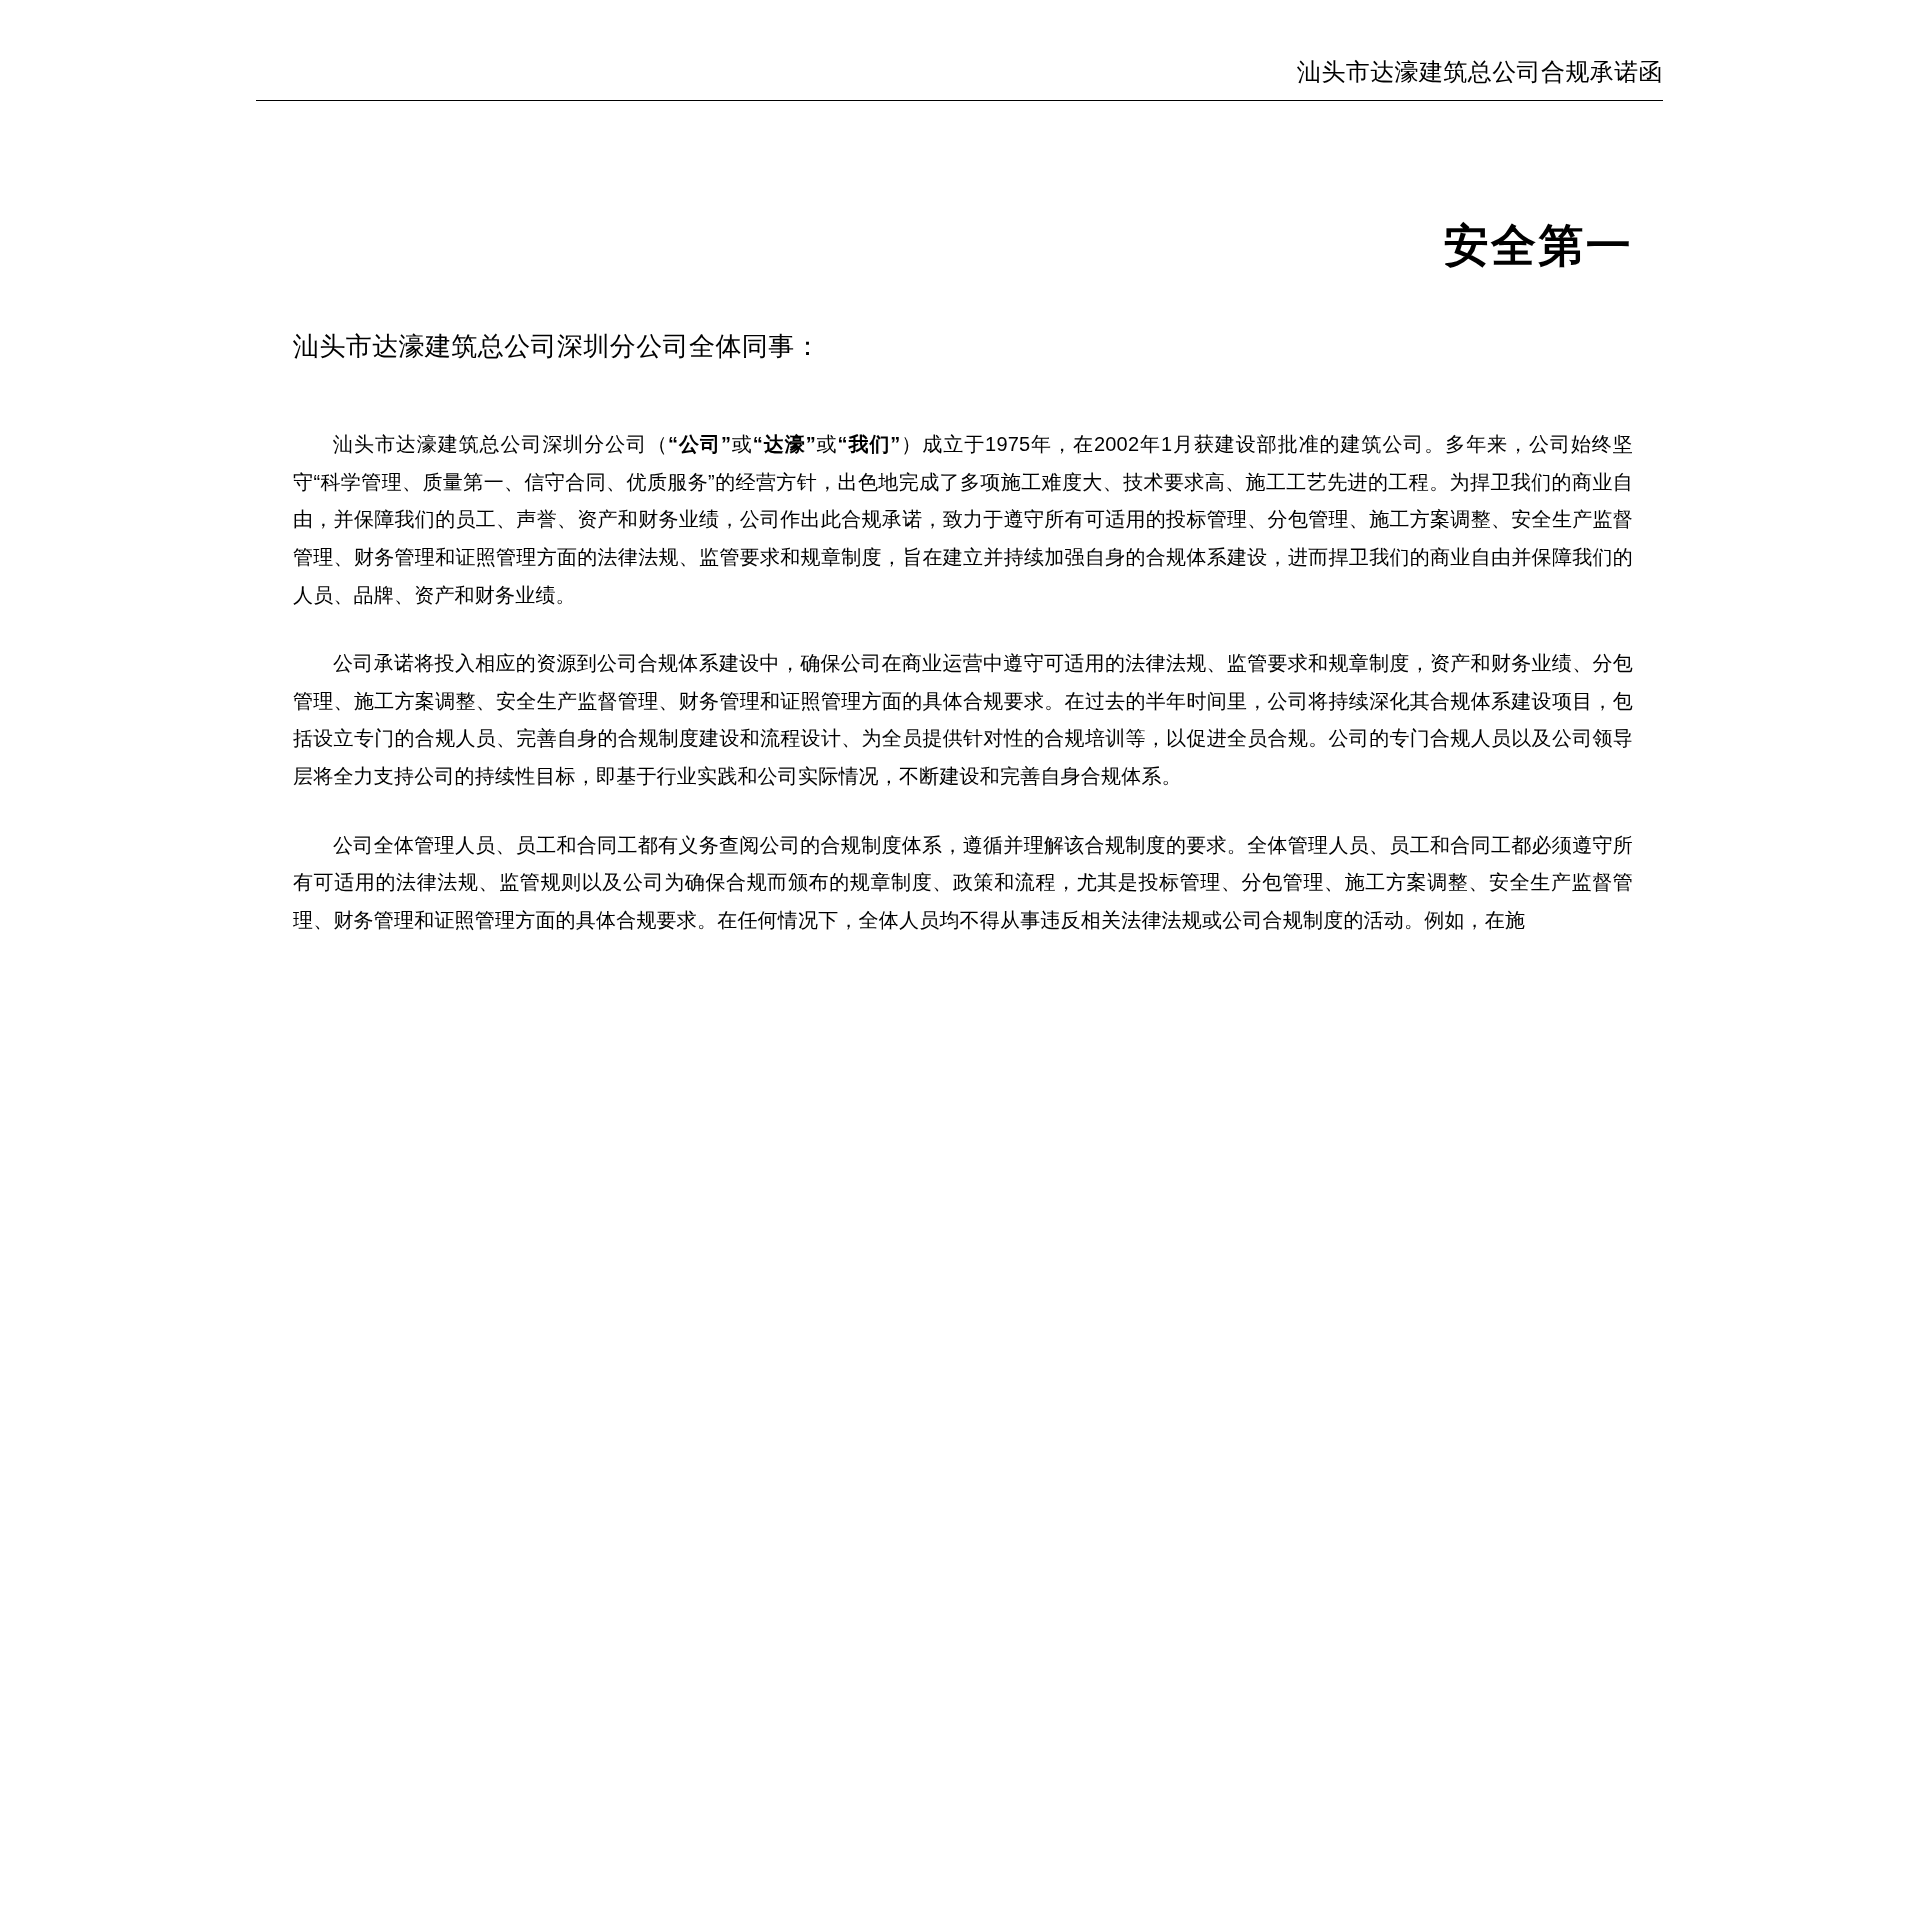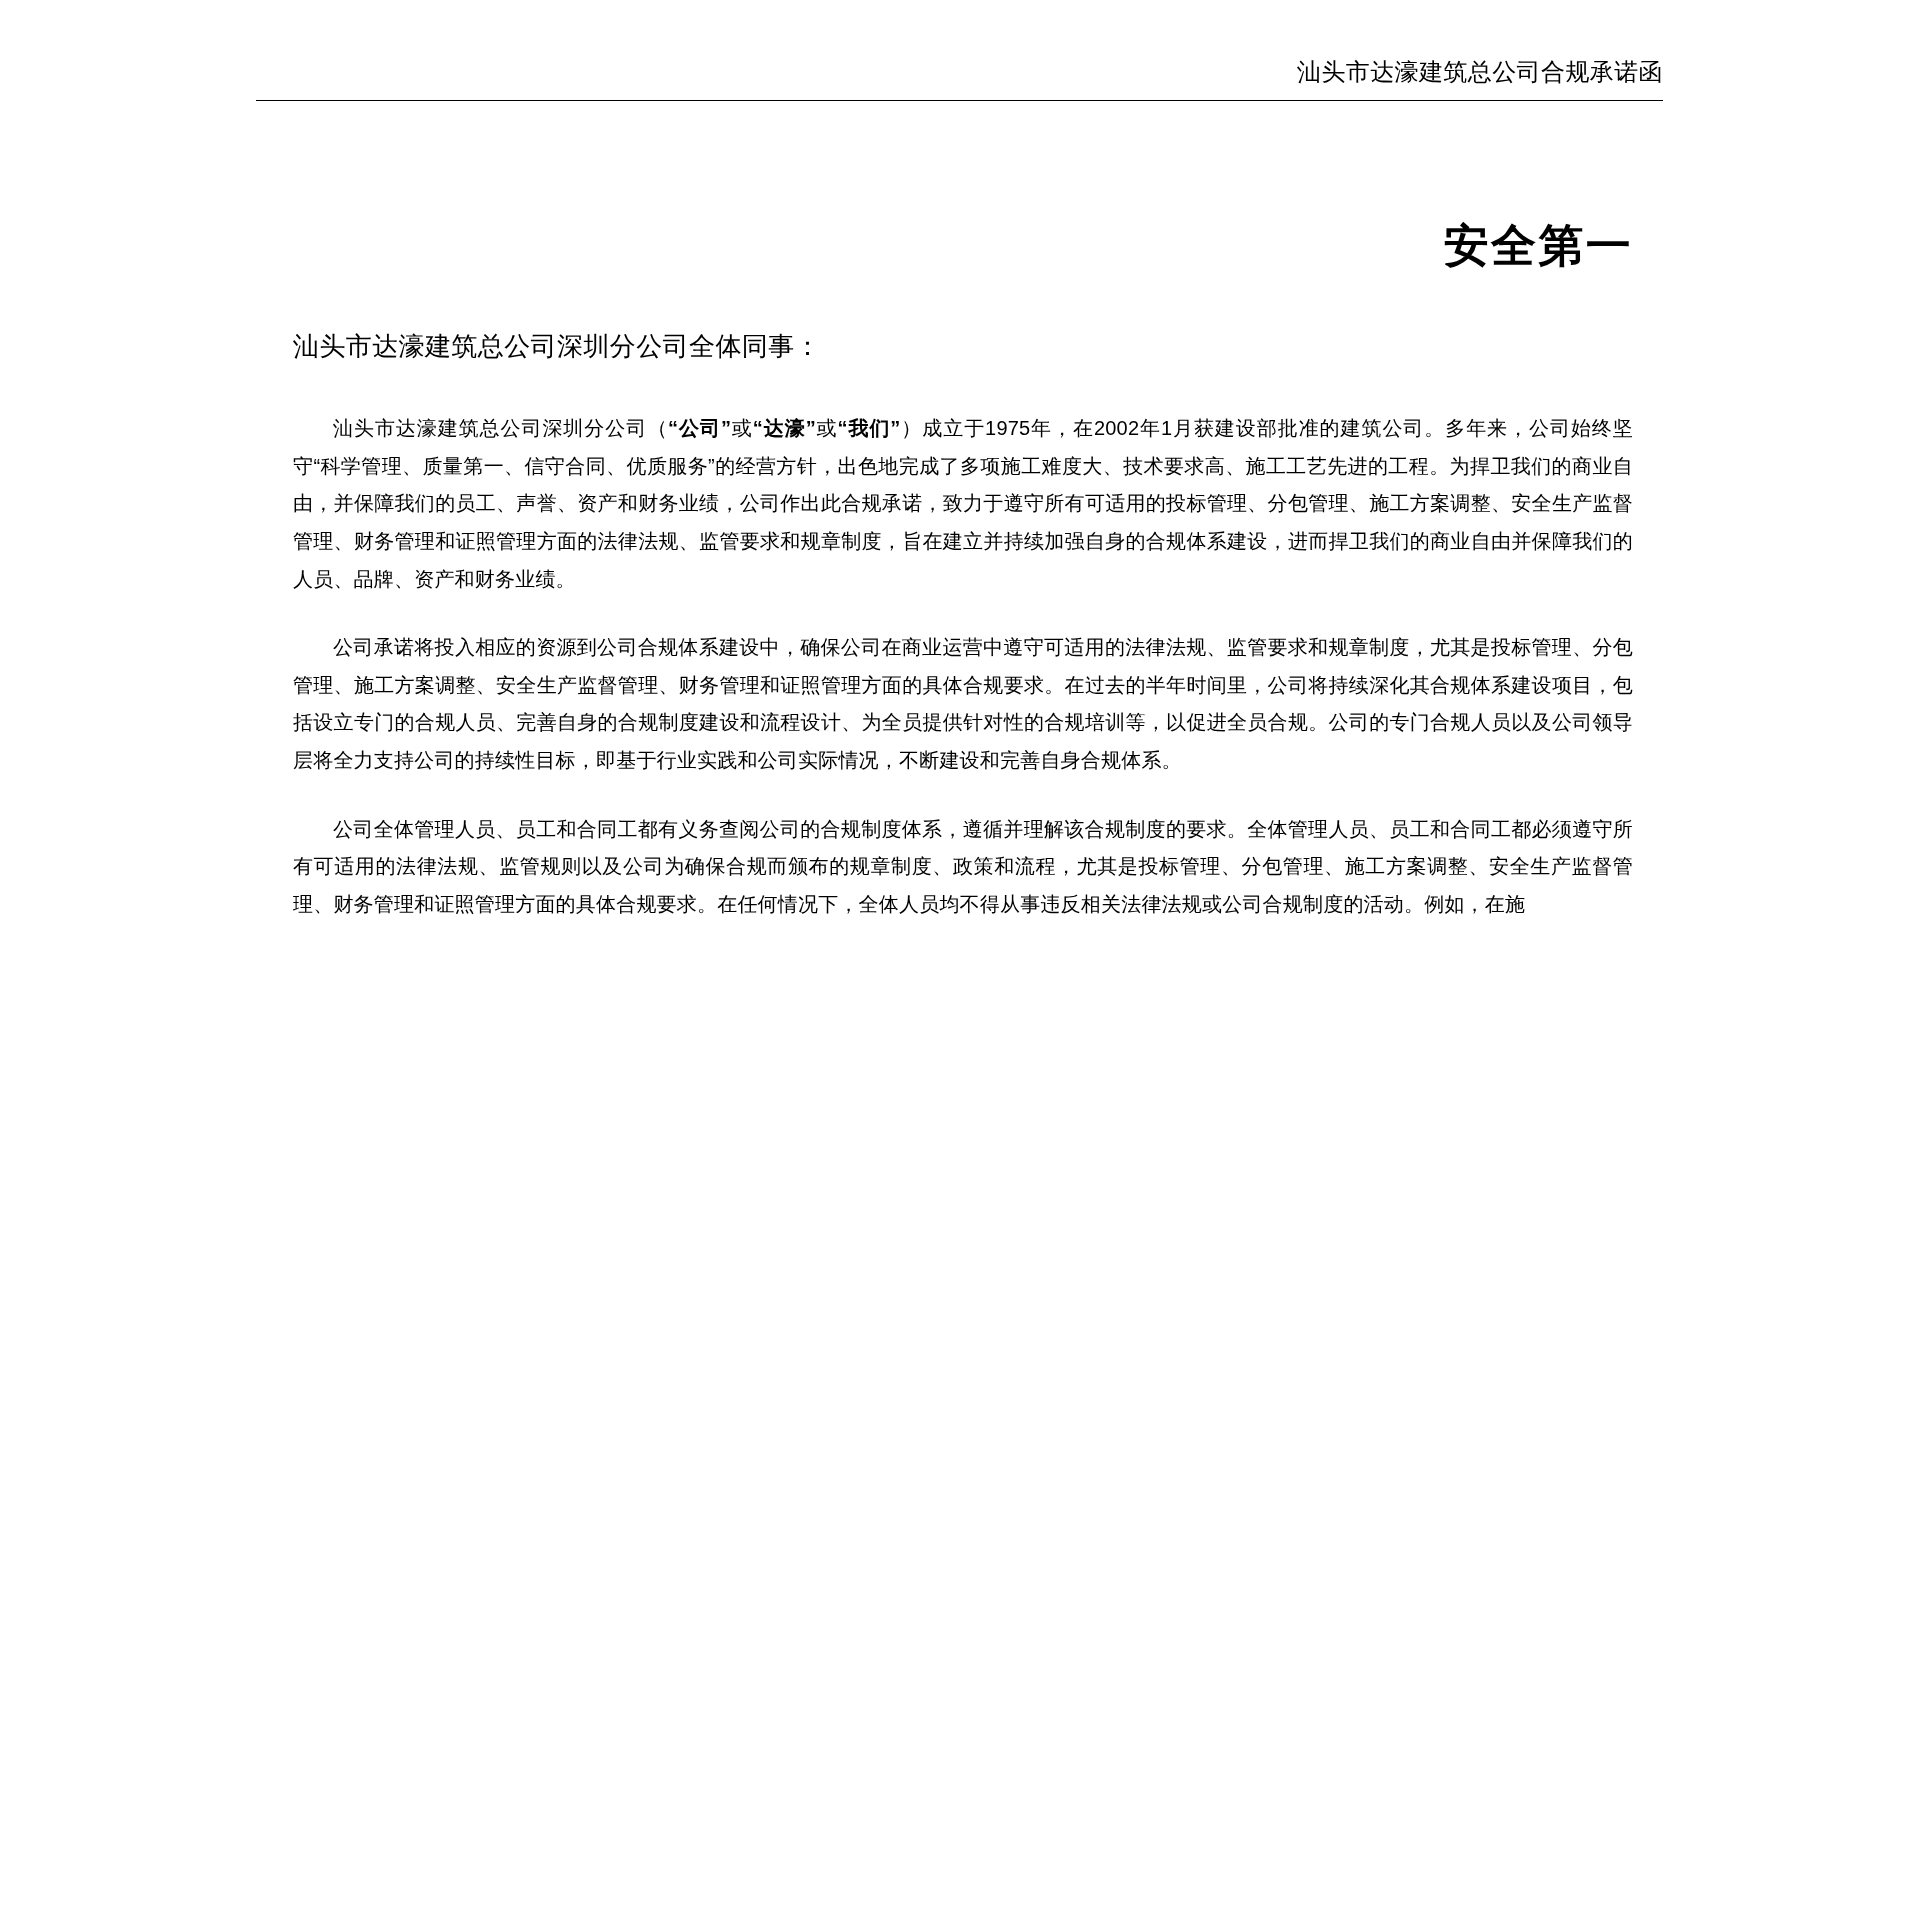--- a/index.html
+++ b/index.html
@@ -55,21 +55,21 @@
     text-align: right;
     font-size: 45px;
     font-weight: bold;
     letter-spacing: 2.3px;
     margin: 0 0 50px 0;
     font-family: "DejaVu Sans", "Liberation Sans", sans-serif;
   }
   .salutation {
     font-size: 26px;
     line-height: 1.55;
-    margin-bottom: 44px;
+    margin-bottom: 60px;
     letter-spacing: 0.4px;
     font-family: "DejaVu Sans", "Liberation Sans", sans-serif;
   }
   p.para {
     font-size: 20px;
     line-height: 1.88;
     text-align: justify;
     text-justify: inter-ideograph;
     margin: 0 0 31px 0;
     text-indent: 2em;
@@ -92,20 +92,20 @@
   </div>
 
   <div class="content">
 
     <h1 class="doc-title">安全第一</h1>
 
     <div class="salutation">汕头市达濠建筑总公司深圳分公司全体同事：</div>
 
     <div id="paragraph-container">
         <p class="para"><span>汕头市达濠建筑总公司深圳分公司（</span><span class="em">“公司”</span><span>或</span><span class="em">“达濠”</span><span>或</span><span class="em">“我们”</span><span>）成立于1975年，在2002年1月获建设部批准的建筑公司。多年来，公司始终坚守“科学管理、质量第一、信守合同、优质服务”的经营方针，出色地完成了多项施工难度大、技术要求高、施工工艺先进的工程。为捍卫我们的商业自由，并保障我们的员工、声誉、资产和财务业绩，公司作出此合规承诺，致力于遵守所有可适用的投标管理、分包管理、施工方案调整、安全生产监督管理、财务管理和证照管理方面的法律法规、监管要求和规章制度，旨在建立并持续加强自身的合规体系建设，进而捍卫我们的商业自由并保障我们的人员、品牌、资产和财务业绩。</span></p>
-        <p class="para"><span>公司承诺将投入相应的资源到公司合规体系建设中，确保公司在商业运营中遵守可适用的法律法规、监管要求和规章制度，尤其是投标管理、分包管理、施工方案调整、安全生产监督管理、财务管理和证照管理方面的具体合规要求。在过去的半年时间里，公司将持续深化其合规体系建设项目，包括设立专门的合规人员、完善自身的合规制度建设和流程设计、为全员提供针对性的合规培训等，以促进全员合规。公司的专门合规人员以及公司领导层将全力支持公司的持续性目标，即基于行业实践和公司实际情况，不断建设和完善自身合规体系。</span></p>
+        <p class="para"><span>公司承诺将投入相应的资源到公司合规体系建设中，确保公司在商业运营中遵守可适用的法律法规、监管要求和规章制度，资产和财务业绩、分包管理、施工方案调整、安全生产监督管理、财务管理和证照管理方面的具体合规要求。在过去的半年时间里，公司将持续深化其合规体系建设项目，包括设立专门的合规人员、完善自身的合规制度建设和流程设计、为全员提供针对性的合规培训等，以促进全员合规。公司的专门合规人员以及公司领导层将全力支持公司的持续性目标，即基于行业实践和公司实际情况，不断建设和完善自身合规体系。</span></p>
         <p class="para"><span>公司全体管理人员、员工和合同工都有义务查阅公司的合规制度体系，遵循并理解该合规制度的要求。全体管理人员、员工和合同工都必须遵守所有可适用的法律法规、监管规则以及公司为确保合规而颁布的规章制度、政策和流程，尤其是投标管理、分包管理、施工方案调整、安全生产监督管理、财务管理和证照管理方面的具体合规要求。在任何情况下，全体人员均不得从事违反相关法律法规或公司合规制度的活动。例如，在施</span></p>
       </div>
 
   </div>
 
 </div>
 
 
 </body></html>

